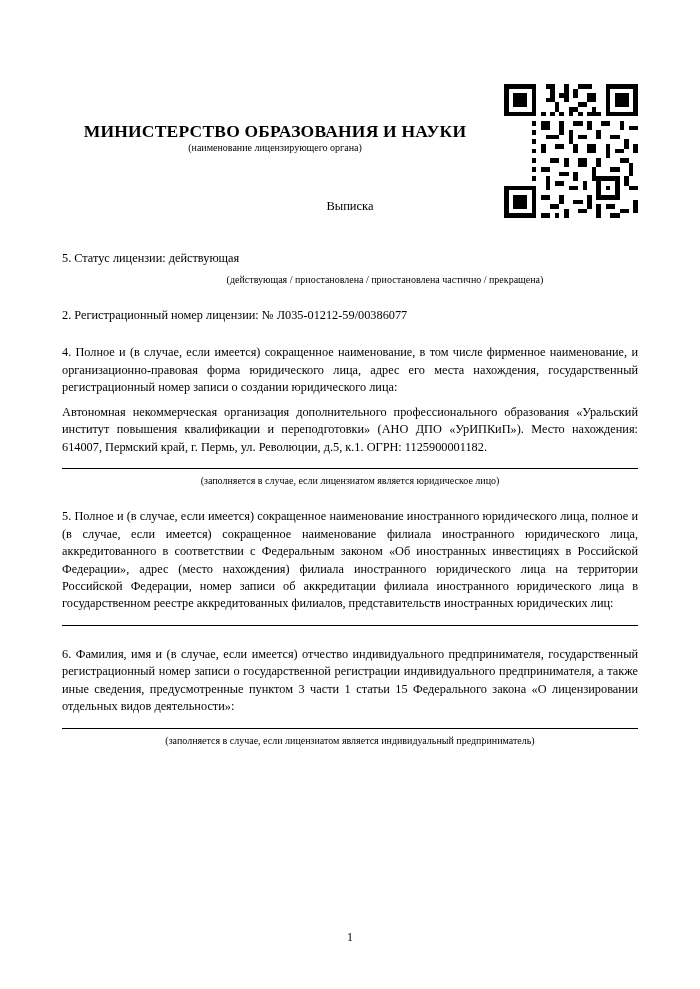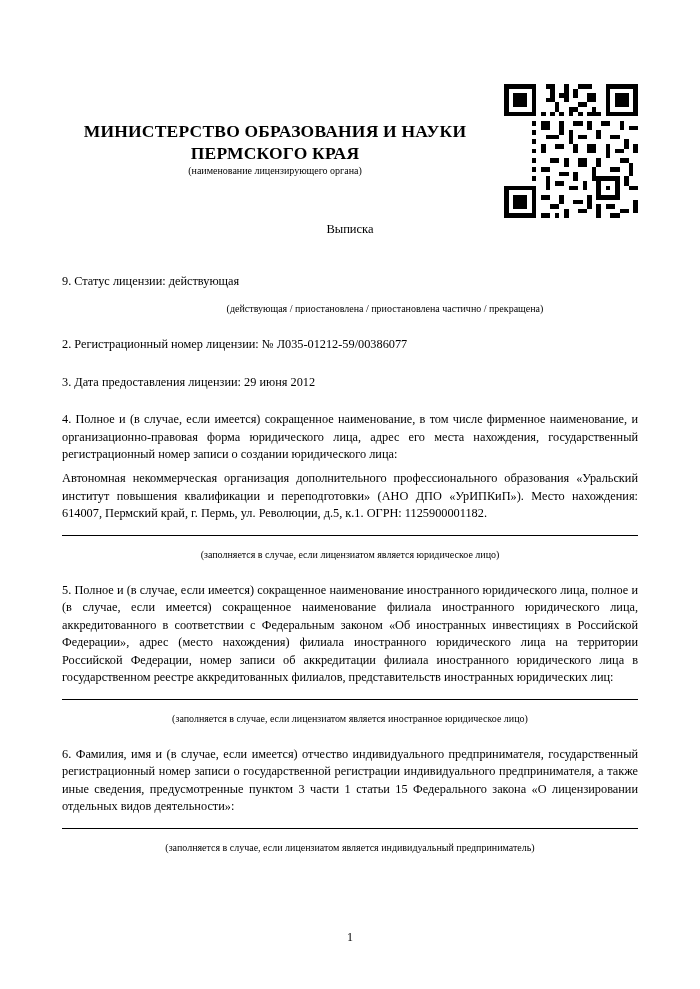--- a/index.html
+++ b/index.html
@@ -56,21 +56,21 @@
   .section {
     margin-top: 20px;
     font-size: 12.3px;
     line-height: 1.42;
     text-align: justify;
   }
   .section.first { margin-top: 34px; }
   .caption {
     text-align: center;
     font-size: 10px;
-    margin-top: 12px;
+    margin-top: 5px;
   }
   .caption.indent-left { padding-left: 70px; }
   .rule {
     border: none;
     border-top: 1px solid #000;
     margin: 12px 0 0 0;
     height: 0;
   }
   .block-text {
     margin-top: 6px;
@@ -200,53 +200,48 @@
           <rect x="8" y="28" width="2" height="1"></rect>
         <rect x="11" y="28" width="1" height="1"></rect>
           <rect x="23" y="28" width="2" height="1"></rect>
       </g>
     </svg>
   </div>
 
   <div class="header">
     <div class="header-title">
       <div>МИНИСТЕРСТВО ОБРАЗОВАНИЯ И НАУКИ</div>
-      <div>ПЕРМСКОГО КРАЯ</div>
     </div>
     <div class="header-sub">(наименование лицензирующего органа)</div>
   </div>
 
   <div class="doc-type">
     <div>Выписка</div>
   </div>
 
   <div class="section first">
-    <div>9. Статус лицензии: действующая</div>
+    <div>5. Статус лицензии: действующая</div>
     <div class="caption indent-left">(действующая / приостановлена / приостановлена частично / прекращена)</div>
   </div>
 
   <div class="section">
     <div>2. Регистрационный номер лицензии: № Л035-01212-59/00386077</div>
   </div>
 
-  <div class="section">
-    <div>3. Дата предоставления лицензии: 29 июня 2012</div>
-  </div>
 
   <div class="section">
     <div>4. Полное и (в случае, если имеется) сокращенное наименование, в том числе фирменное наименование, и организационно-правовая форма юридического лица, адрес его места нахождения, государственный регистрационный номер записи о создании юридического лица:</div>
     <div class="block-text tight">Автономная некоммерческая организация дополнительного профессионального образования «Уральский институт повышения квалификации и переподготовки» (АНО ДПО «УрИПКиП»). Место нахождения: 614007, Пермский край, г. Пермь, ул. Революции, д.5, к.1. ОГРН: 1125900001182.</div>
     <hr class="rule">
     <div class="caption">(заполняется в случае, если лицензиатом является юридическое лицо)</div>
   </div>
 
   <div class="section">
     <div>5. Полное и (в случае, если имеется) сокращенное наименование иностранного юридического лица, полное и (в случае, если имеется) сокращенное наименование филиала иностранного юридического лица, аккредитованного в соответствии с Федеральным законом «Об иностранных инвестициях в Российской Федерации», адрес (место нахождения) филиала иностранного юридического лица на территории Российской Федерации, номер записи об аккредитации филиала иностранного юридического лица в государственном реестре аккредитованных филиалов, представительств иностранных юридических лиц:</div>
     <hr class="rule">
-    <div class="caption">(заполняется в случае, если лицензиатом является иностранное юридическое лицо)</div>
   </div>
 
   <div class="section">
     <div>6. Фамилия, имя и (в случае, если имеется) отчество индивидуального предпринимателя, государственный регистрационный номер записи о государственной регистрации индивидуального предпринимателя, а также иные сведения, предусмотренные пунктом 3 части 1 статьи 15 Федерального закона «О лицензировании отдельных видов деятельности»:</div>
     <hr class="rule">
     <div class="caption">(заполняется в случае, если лицензиатом является индивидуальный предприниматель)</div>
   </div>
 
 
   <div class="pageno">1</div>

